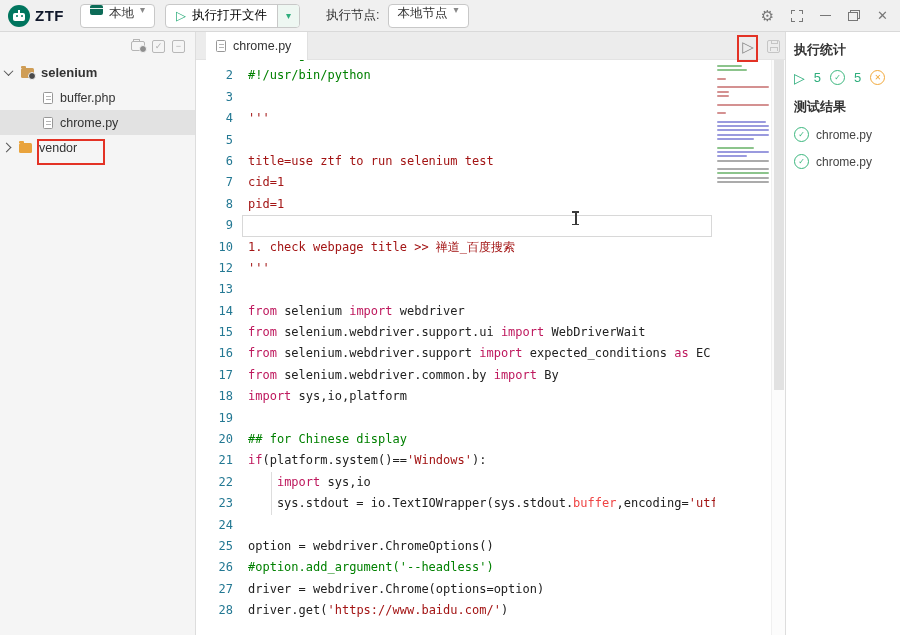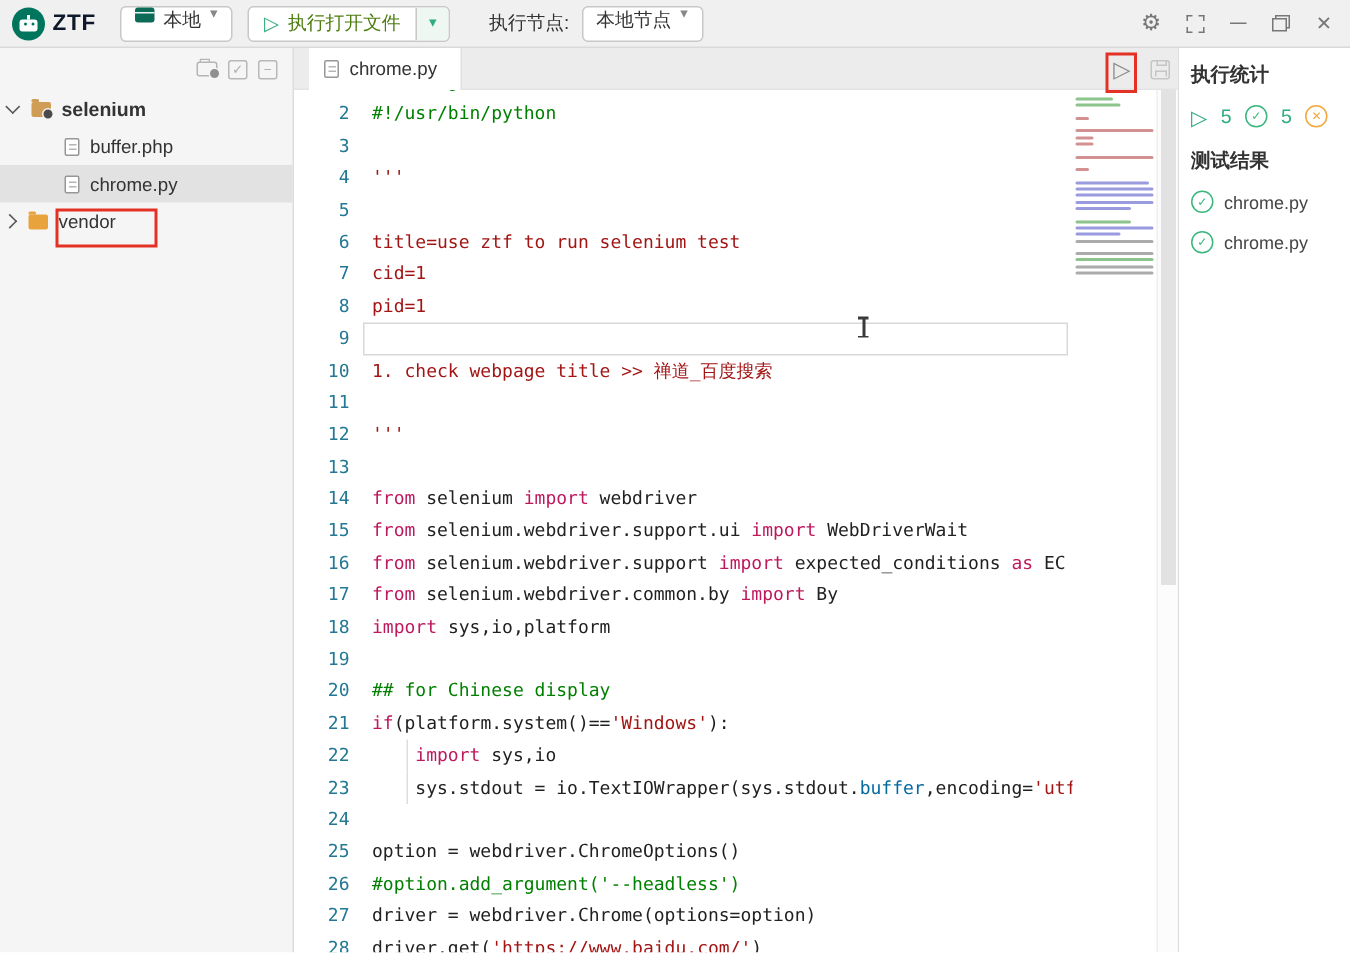--- a/index.html
+++ b/index.html
@@ -21,21 +21,21 @@
   .tb-btn { height:24px; background:#fff; border:1px solid #c8c8c8; border-radius:4px;
     display:inline-flex; align-items:flex-start; gap:6px; padding:0 9px; font-size:12.5px; color:#333; cursor:pointer; }
   .caret { font-size:10px; color:#888; line-height:1; }
   .box-icon { width:13px; height:10px; background:#0c6b57; border-radius:2px; position:relative; display:inline-block; }
   .box-icon::before { content:''; position:absolute; left:0; right:0; top:3px; height:1.5px; background:#e8f3ef; }
 
   .split-btn { height:24px; margin-left:10px; border:1px solid #c8c8c8; border-radius:4px;
     background:#fff; display:inline-flex; align-items:stretch; overflow:hidden; cursor:pointer; }
   .split-main { display:inline-flex; align-items:center; gap:6px; padding:0 10px; }
   .run-play { color:#2fae7d; font-size:13px; line-height:1; }
-  .run-label { font-size:12.5px; color:#4d7c0f; }
+  .run-label { font-size:12.5px; color:#000000; }
   .split-caret { width:22px; display:inline-flex; align-items:center; justify-content:center;
     border-left:1px solid #c8c8c8; background:#eef7f2; }
   .split-caret .caret { color:#2fae7d; }
 
   .node-label { margin-left:26px; margin-right:8px; font-size:12.5px; color:#333; }
 
   .tb-right { margin-left:auto; display:flex; align-items:center; gap:17px; padding-right:4px; }
   .gear { font-size:15px; color:#777; line-height:1; cursor:pointer; }
   .fs-icon { position:relative; width:12px; height:12px; cursor:pointer; display:inline-block; }
   .fs-icon i { position:absolute; width:4px; height:4px; border:0 solid #777; }
@@ -89,21 +89,21 @@
   .save-icon::before { content:''; position:absolute; top:-1px; left:2.5px; width:5px; height:3.5px; border:1px solid #c5c5c5; border-top:none; }
   .save-icon::after { content:''; position:absolute; bottom:0.5px; left:2px; width:6px; height:3.5px; border:1px solid #c5c5c5; border-bottom:none; }
   .run-annotation { left:541px; top:3px; width:21px; height:27px; }
 
   .editor-body { flex:1; position:relative; background:#fff; overflow:hidden; }
   .code { margin-top:-16px; }
   .code-line { display:flex; height:21.4px; line-height:21.4px; position:relative;
     font-family:"DejaVu Sans Mono","Liberation Mono",monospace; font-size:12px; }
   .ln { width:37px; text-align:right; color:#237893; flex:0 0 37px; font-size:12px; }
   .lc { margin-left:15px; white-space:pre; }
-  .pln { color:#212121; } .kw { color:#be185d; } .str { color:#a31515; } .cmt { color:#008000; } .mem { color:#0369a1; }
+  .pln { color:#212121; } .kw { color:#be185d; } .str { color:#a31515; } .cmt { color:#008000; } .mem { color:#ef4444; }
   .code-line.current::before { content:''; position:absolute; left:46px; right:73px; top:0; bottom:0; border:1px solid #d8d8d8; }
   .code-line.guide::after { content:''; position:absolute; left:75px; top:0; bottom:0; border-left:1px solid #ddd; }
 
   .minimap { position:absolute; top:0; bottom:0; right:14px; width:56px; background:#fff; z-index:5; padding-top:5px; cursor:pointer; }
   .mm-line { height:2px; margin:0 2px 2.3px 2px; border-radius:1px; }
   .mm-pln { background:#ababab; } .mm-kw { background:#9a9ade; } .mm-str { background:#d49191; } .mm-cmt { background:#8cc48c; } .mm-blank { background:transparent; }
 
   .scrollbar { position:absolute; top:0; bottom:0; right:0; width:14px; background:#fcfcfc; border-left:1px solid #f0f0f0; z-index:6; }
   .scroll-thumb { position:absolute; top:0; left:2px; width:10px; height:330px; background:#e2e2e2; cursor:pointer; }
 
@@ -256,24 +256,20 @@
               <span class="ln">8</span>
               <span class="lc"><span class="str">pid=1</span></span>
             </div>
             <div class="code-line current">
               <span class="ln">9</span>
               <span class="lc"></span>
             </div>
             <div class="code-line">
               <span class="ln">10</span>
               <span class="lc"><span class="str">1. check webpage title &gt;&gt; 禅道_百度搜索</span></span>
-            </div>
-            <div class="code-line">
-              <span class="ln">11</span>
-              <span class="lc"></span>
             </div>
             <div class="code-line">
               <span class="ln">12</span>
               <span class="lc"><span class="str">'''</span></span>
             </div>
             <div class="code-line">
               <span class="ln">13</span>
               <span class="lc"></span>
             </div>
             <div class="code-line">

